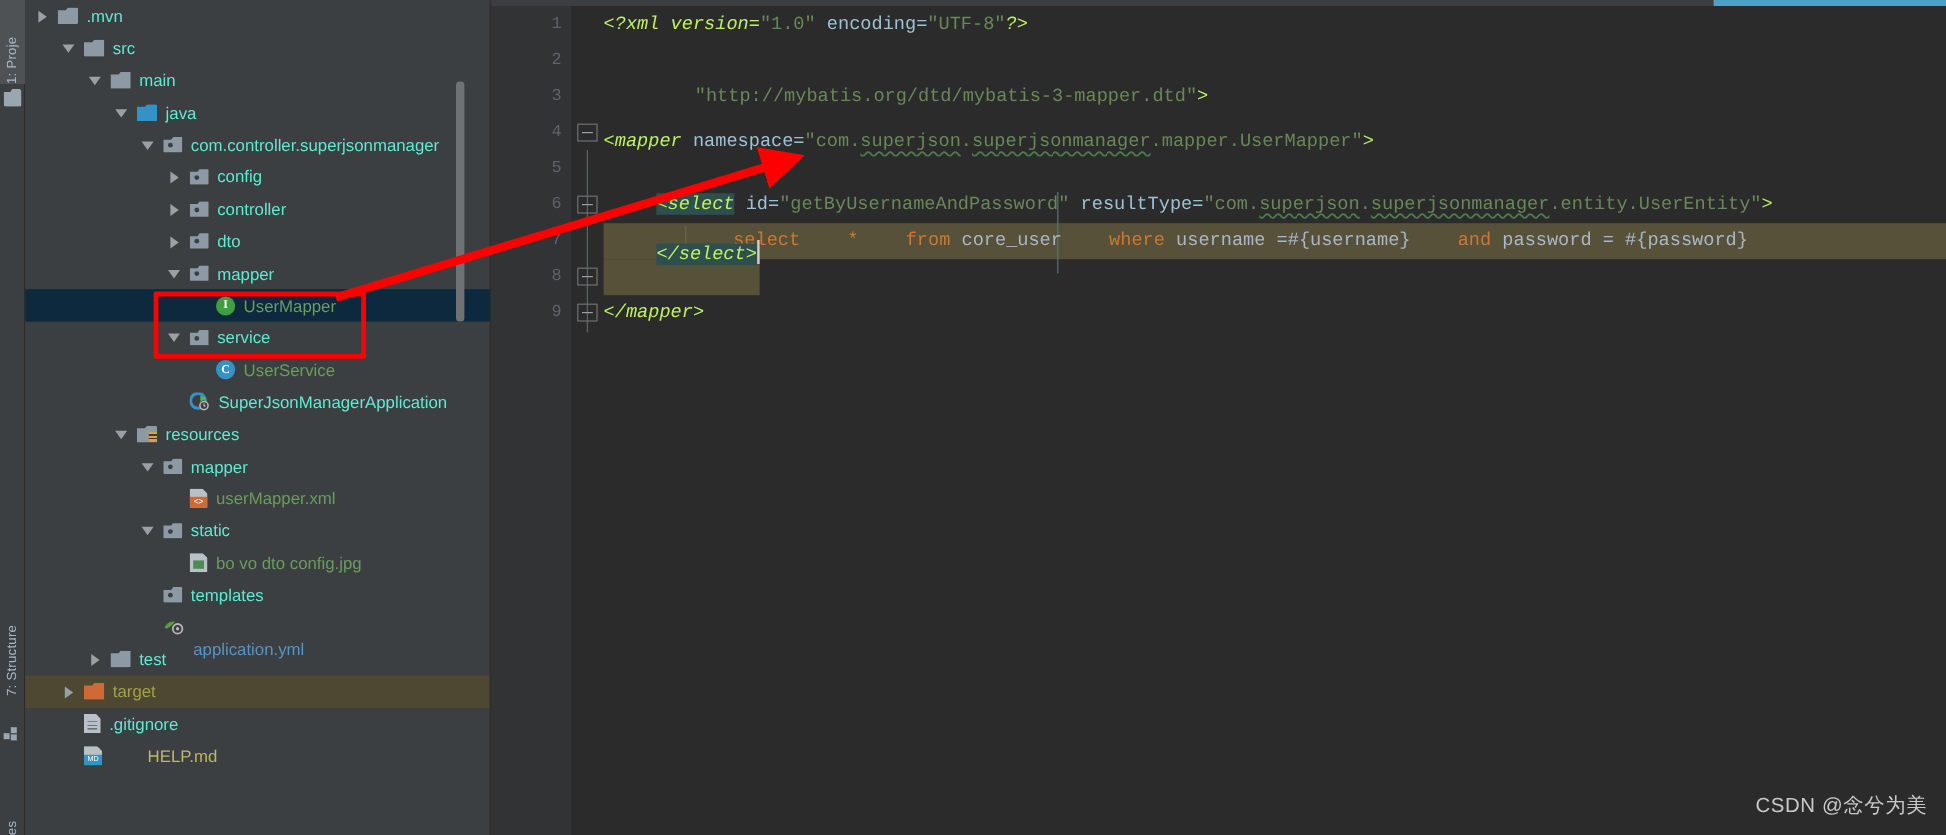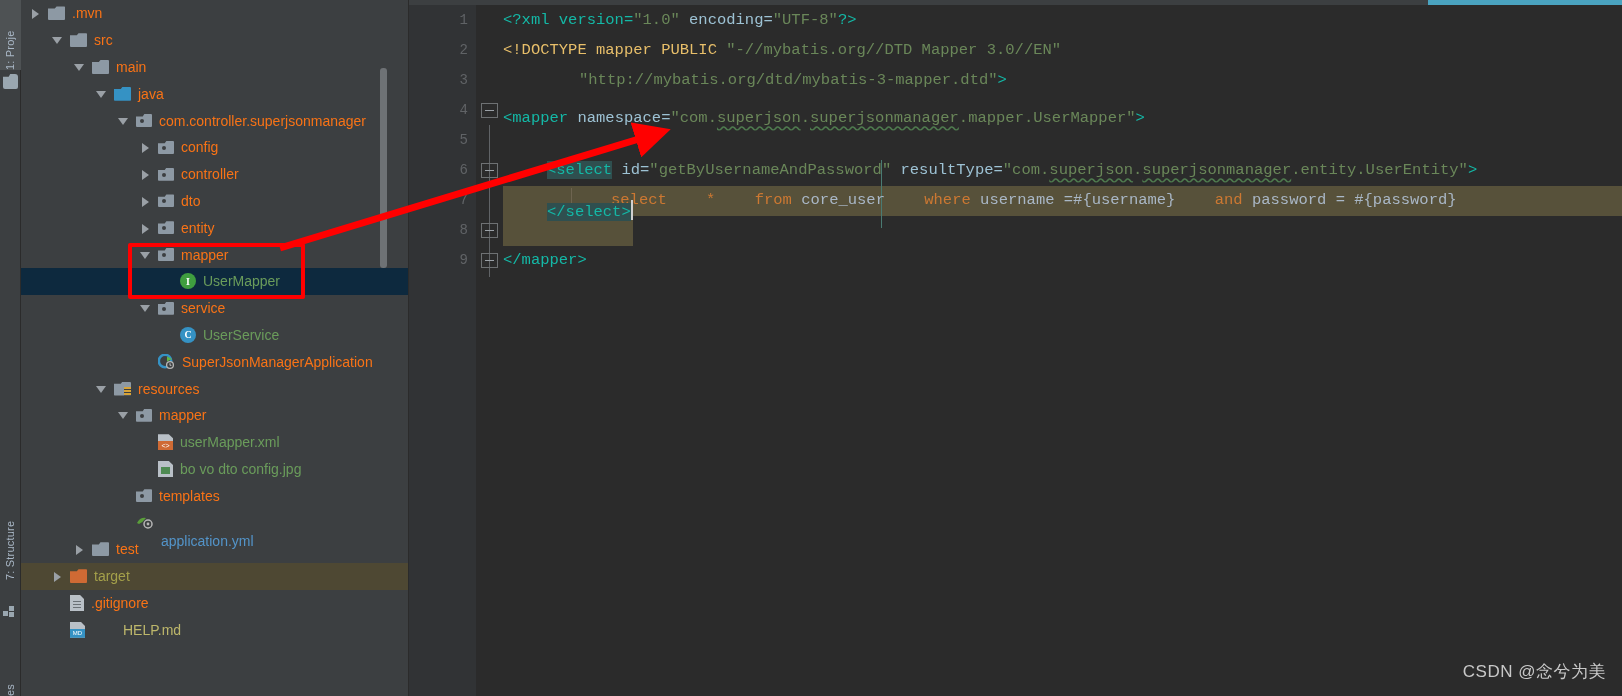--- a/index.html
+++ b/index.html
@@ -149,21 +149,21 @@
   
   .ic-md { width: 15px; height: 16px; background: #b9c0c7;
     clip-path: polygon(0 0, 72% 0, 100% 26%, 100% 100%, 0 100%); }
   .ic-md::after { content:"MD"; position:absolute; left:0px; bottom:0px;
     width:15px; height:9px; background:#3592c4; color:#fff;
     font-size:6px; line-height:9px; text-align:center; }
   
   .ic-yml { width: 18px; height: 16px; }
 
   .tname { margin-left: 1px; }
-  .c-grey  { color: #f97316; }
+  .c-grey  { color: #5eead4; }
   .c-green { color: #6a9c5b; }
   .c-blue  { color: #5394c9; margin-top: 36px; }
   .c-olive { color: #bdb76b; margin-left: 32px; }
   .c-tgt   { color: #a4a04a; }
 
   
   .sb-scroll {
     position: absolute; left: 380px; top: 68px;
     width: 7px; height: 200px;
     background: #6e7275; border-radius: 3px;
@@ -219,21 +219,21 @@
     position: absolute; left: 94px; top: 5px;
     width: 1119px; height: 691px;
     font-family: "Liberation Mono", monospace;
     font-size: 15.5px;
   }
   .cline {
     position: absolute; left: 0; height: 30px; line-height: 30px;
     white-space: pre;
   }
   
-  .t-tag   { color: #14b8a6; }
+  .t-tag   { color: #bef264; font-style: italic; }
   .t-attr  { color: #9dc2d4; }
   .t-str   { color: #6a8759; }
   .t-kw    { color: #cc7832; margin-left: 30px; }
   .t-sql   { color: #a9b7c6; }
   .t-doct  { color: #e8bf6a; }
   .squig {
     text-decoration: underline wavy #4e7a4e;
     text-underline-offset: 3px;
   }
   .hl-teal  { background: #2f4f4f; }
@@ -320,25 +320,20 @@
         <span class="twisty right" style="margin-left: 118px; margin-right: 5px;"></span>
         <span class="ticon ic-pkg"></span>
         <span class="tname c-grey">controller</span>
       </div>
       <div class="tree-row ">
         <span class="twisty right" style="margin-left: 118px; margin-right: 5px;"></span>
         <span class="ticon ic-pkg"></span>
         <span class="tname c-grey">dto</span>
       </div>
       <div class="tree-row ">
-        <span class="twisty right" style="margin-left: 118px; margin-right: 5px;"></span>
-        <span class="ticon ic-pkg"></span>
-        <span class="tname c-grey">entity</span>
-      </div>
-      <div class="tree-row ">
         <span class="twisty down" style="margin-left: 118px; margin-right: 5px;"></span>
         <span class="ticon ic-pkg"></span>
         <span class="tname c-grey">mapper</span>
       </div>
       <div class="tree-row sel-blue">
         <span class="twisty " style="margin-left: 140px; margin-right: 5px;"></span>
         <span class="ticon ic-iface">I</span>
         <span class="tname c-green">UserMapper</span>
       </div>
       <div class="tree-row ">
@@ -368,20 +363,25 @@
       </div>
       <div class="tree-row ">
         <span class="twisty down" style="margin-left: 96px; margin-right: 5px;"></span>
         <span class="ticon ic-pkg"></span>
         <span class="tname c-grey">mapper</span>
       </div>
       <div class="tree-row ">
         <span class="twisty " style="margin-left: 118px; margin-right: 5px;"></span>
         <span class="ticon ic-xml"></span>
         <span class="tname c-green">userMapper.xml</span>
+      </div>
+      <div class="tree-row ">
+        <span class="twisty down" style="margin-left: 96px; margin-right: 5px;"></span>
+        <span class="ticon ic-pkg"></span>
+        <span class="tname c-grey">static</span>
       </div>
       <div class="tree-row ">
         <span class="twisty " style="margin-left: 118px; margin-right: 5px;"></span>
         <span class="ticon ic-img"></span>
         <span class="tname c-green">bo vo dto config.jpg</span>
       </div>
       <div class="tree-row ">
         <span class="twisty " style="margin-left: 96px; margin-right: 5px;"></span>
         <span class="ticon ic-pkg"></span>
         <span class="tname c-grey">templates</span>
@@ -448,21 +448,20 @@
 
     <div class="sel-block" style="left:94px; top:186px; width:1120px; height:30px;"></div>
     <div class="sel-block" style="left:94px; top:216px; width:130px; height:30px;"></div>
     <div class="vline-teal" style="left:472px; top:160px; height:68px;"></div>
     <div class="vline-grey" style="left:162px; top:188px; height:28px;"></div>
 
     <div class="code-area">
 
       <div class="cline" style="top:0px;"><span class="t-tag">&lt;?xml version=</span><span class="t-str">"1.0"</span><span class="t-attr"> encoding=</span><span class="t-str">"UTF-8"</span><span class="t-tag">?&gt;</span></div>
 
-      <div class="cline" style="top:30px;"><span class="t-doct">&lt;!DOCTYPE mapper PUBLIC </span><span class="t-str">"-//mybatis.org//DTD Mapper 3.0//EN"</span></div>
 
       <div class="cline" style="top:60px; left:76px;"><span class="t-str">"http://mybatis.org/dtd/mybatis-3-mapper.dtd"</span><span class="t-tag">&gt;</span></div>
 
       <div class="cline" style="top:98px;"><span class="t-tag">&lt;mapper</span><span class="t-attr"> namespace=</span><span class="t-str">"com.</span><span class="t-str squig">superjson</span><span class="t-str">.</span><span class="t-str squig">superjsonmanager</span><span class="t-str">.mapper.UserMapper"</span><span class="t-tag">&gt;</span></div>
 
       <div class="cline" style="top:150px; left:44px;"><span class="t-tag hl-teal">&lt;select</span><span class="t-attr"> id=</span><span class="t-str">"getByUsernameAndPassword"</span><span class="t-attr"> resultType=</span><span class="t-str">"com.</span><span class="t-str squig">superjson</span><span class="t-str">.</span><span class="t-str squig">superjsonmanager</span><span class="t-str">.entity.UserEntity"</span><span class="t-tag">&gt;</span></div>
 
       <div class="cline" style="top:180px; left:78px;"><span class="t-kw">select</span><span class="t-kw"> * </span><span class="t-kw">from</span><span class="t-sql"> core_user </span><span class="t-kw">where</span><span class="t-sql"> username =#{username} </span><span class="t-kw">and</span><span class="t-sql"> password = #{password}</span></div>
 
       <div class="cline" style="top:192px; left:44px;"><span class="t-tag hl-teal">&lt;/select&gt;</span><span class="caret"></span></div>

